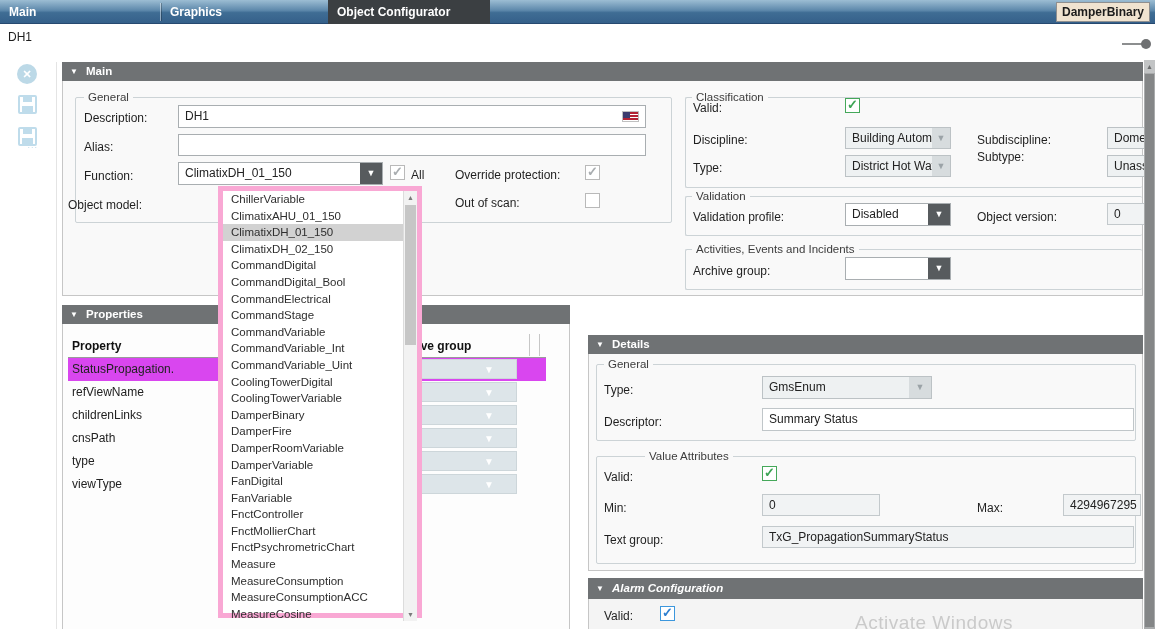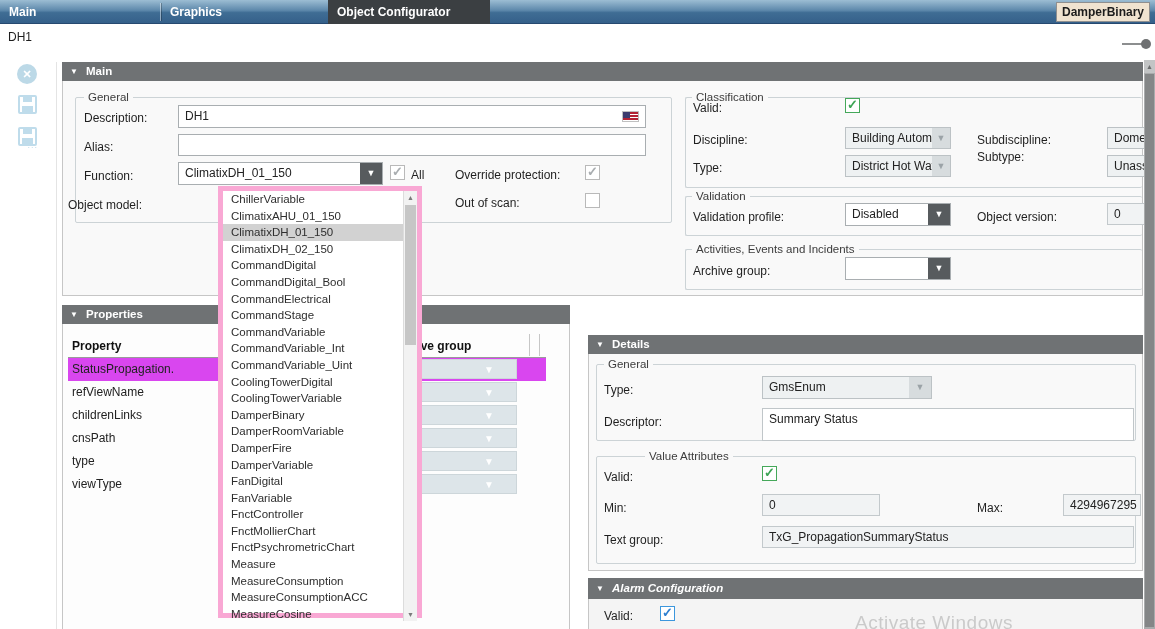--- a/index.html
+++ b/index.html
@@ -225,21 +225,21 @@
   <div class="panel-body" style="left:588px;top:354px;width:555px;height:217px;"></div>
 
   <div class="groupbox" style="left:596px;top:364px;width:540px;height:77px;"></div>
   <div class="gb-label" style="left:604px;top:358px;">General</div>
   <div class="lbl" style="left:604px;top:383px;">Type:</div>
   <div class="combo dis" style="left:762px;top:376px;width:170px;height:23px;">
     <div class="ctext">GmsEnum</div>
     <div class="cbtn"></div>
   </div>
   <div class="lbl" style="left:604px;top:415px;">Descriptor:</div>
-  <div class="inp" style="left:762px;top:408px;width:372px;height:33px;border-color:#c0c6c9;">Summary Status</div>
+  <div class="inp" style="left:762px;top:408px;width:372px;height:23px;border-color:#c0c6c9;">Summary Status</div>
 
   <div class="groupbox" style="left:596px;top:456px;width:540px;height:108px;"></div>
   <div class="gb-label" style="left:604px;top:450px;margin-left:41px;">Value Attributes</div>
   <div class="lbl" style="left:604px;top:470px;">Valid:</div>
   <div class="cb green" style="left:762px;top:466px;"></div>
   <div class="lbl" style="left:604px;top:501px;">Min:</div>
   <div class="inp ro" style="left:762px;top:494px;width:118px;height:22px;">0</div>
   <div class="lbl" style="left:977px;top:501px;">Max:</div>
   <div class="inp ro" style="left:1063px;top:494px;width:78px;height:22px;">4294967295</div>
   <div class="lbl" style="left:604px;top:533px;">Text group:</div>
@@ -261,22 +261,22 @@
         <div class="dd-item">CommandDigital</div>
         <div class="dd-item">CommandDigital_Bool</div>
         <div class="dd-item">CommandElectrical</div>
         <div class="dd-item">CommandStage</div>
         <div class="dd-item">CommandVariable</div>
         <div class="dd-item">CommandVariable_Int</div>
         <div class="dd-item">CommandVariable_Uint</div>
         <div class="dd-item">CoolingTowerDigital</div>
         <div class="dd-item">CoolingTowerVariable</div>
         <div class="dd-item">DamperBinary</div>
+        <div class="dd-item">DamperFire</div>
         <div class="dd-item">DamperRoomVariable</div>
-        <div class="dd-item">DamperFire</div>
         <div class="dd-item">DamperVariable</div>
         <div class="dd-item">FanDigital</div>
         <div class="dd-item">FanVariable</div>
         <div class="dd-item">FnctController</div>
         <div class="dd-item">FnctMollierChart</div>
         <div class="dd-item">FnctPsychrometricChart</div>
         <div class="dd-item">Measure</div>
         <div class="dd-item">MeasureConsumption</div>
         <div class="dd-item">MeasureConsumptionACC</div>
         <div class="dd-item">MeasureCosine</div>

